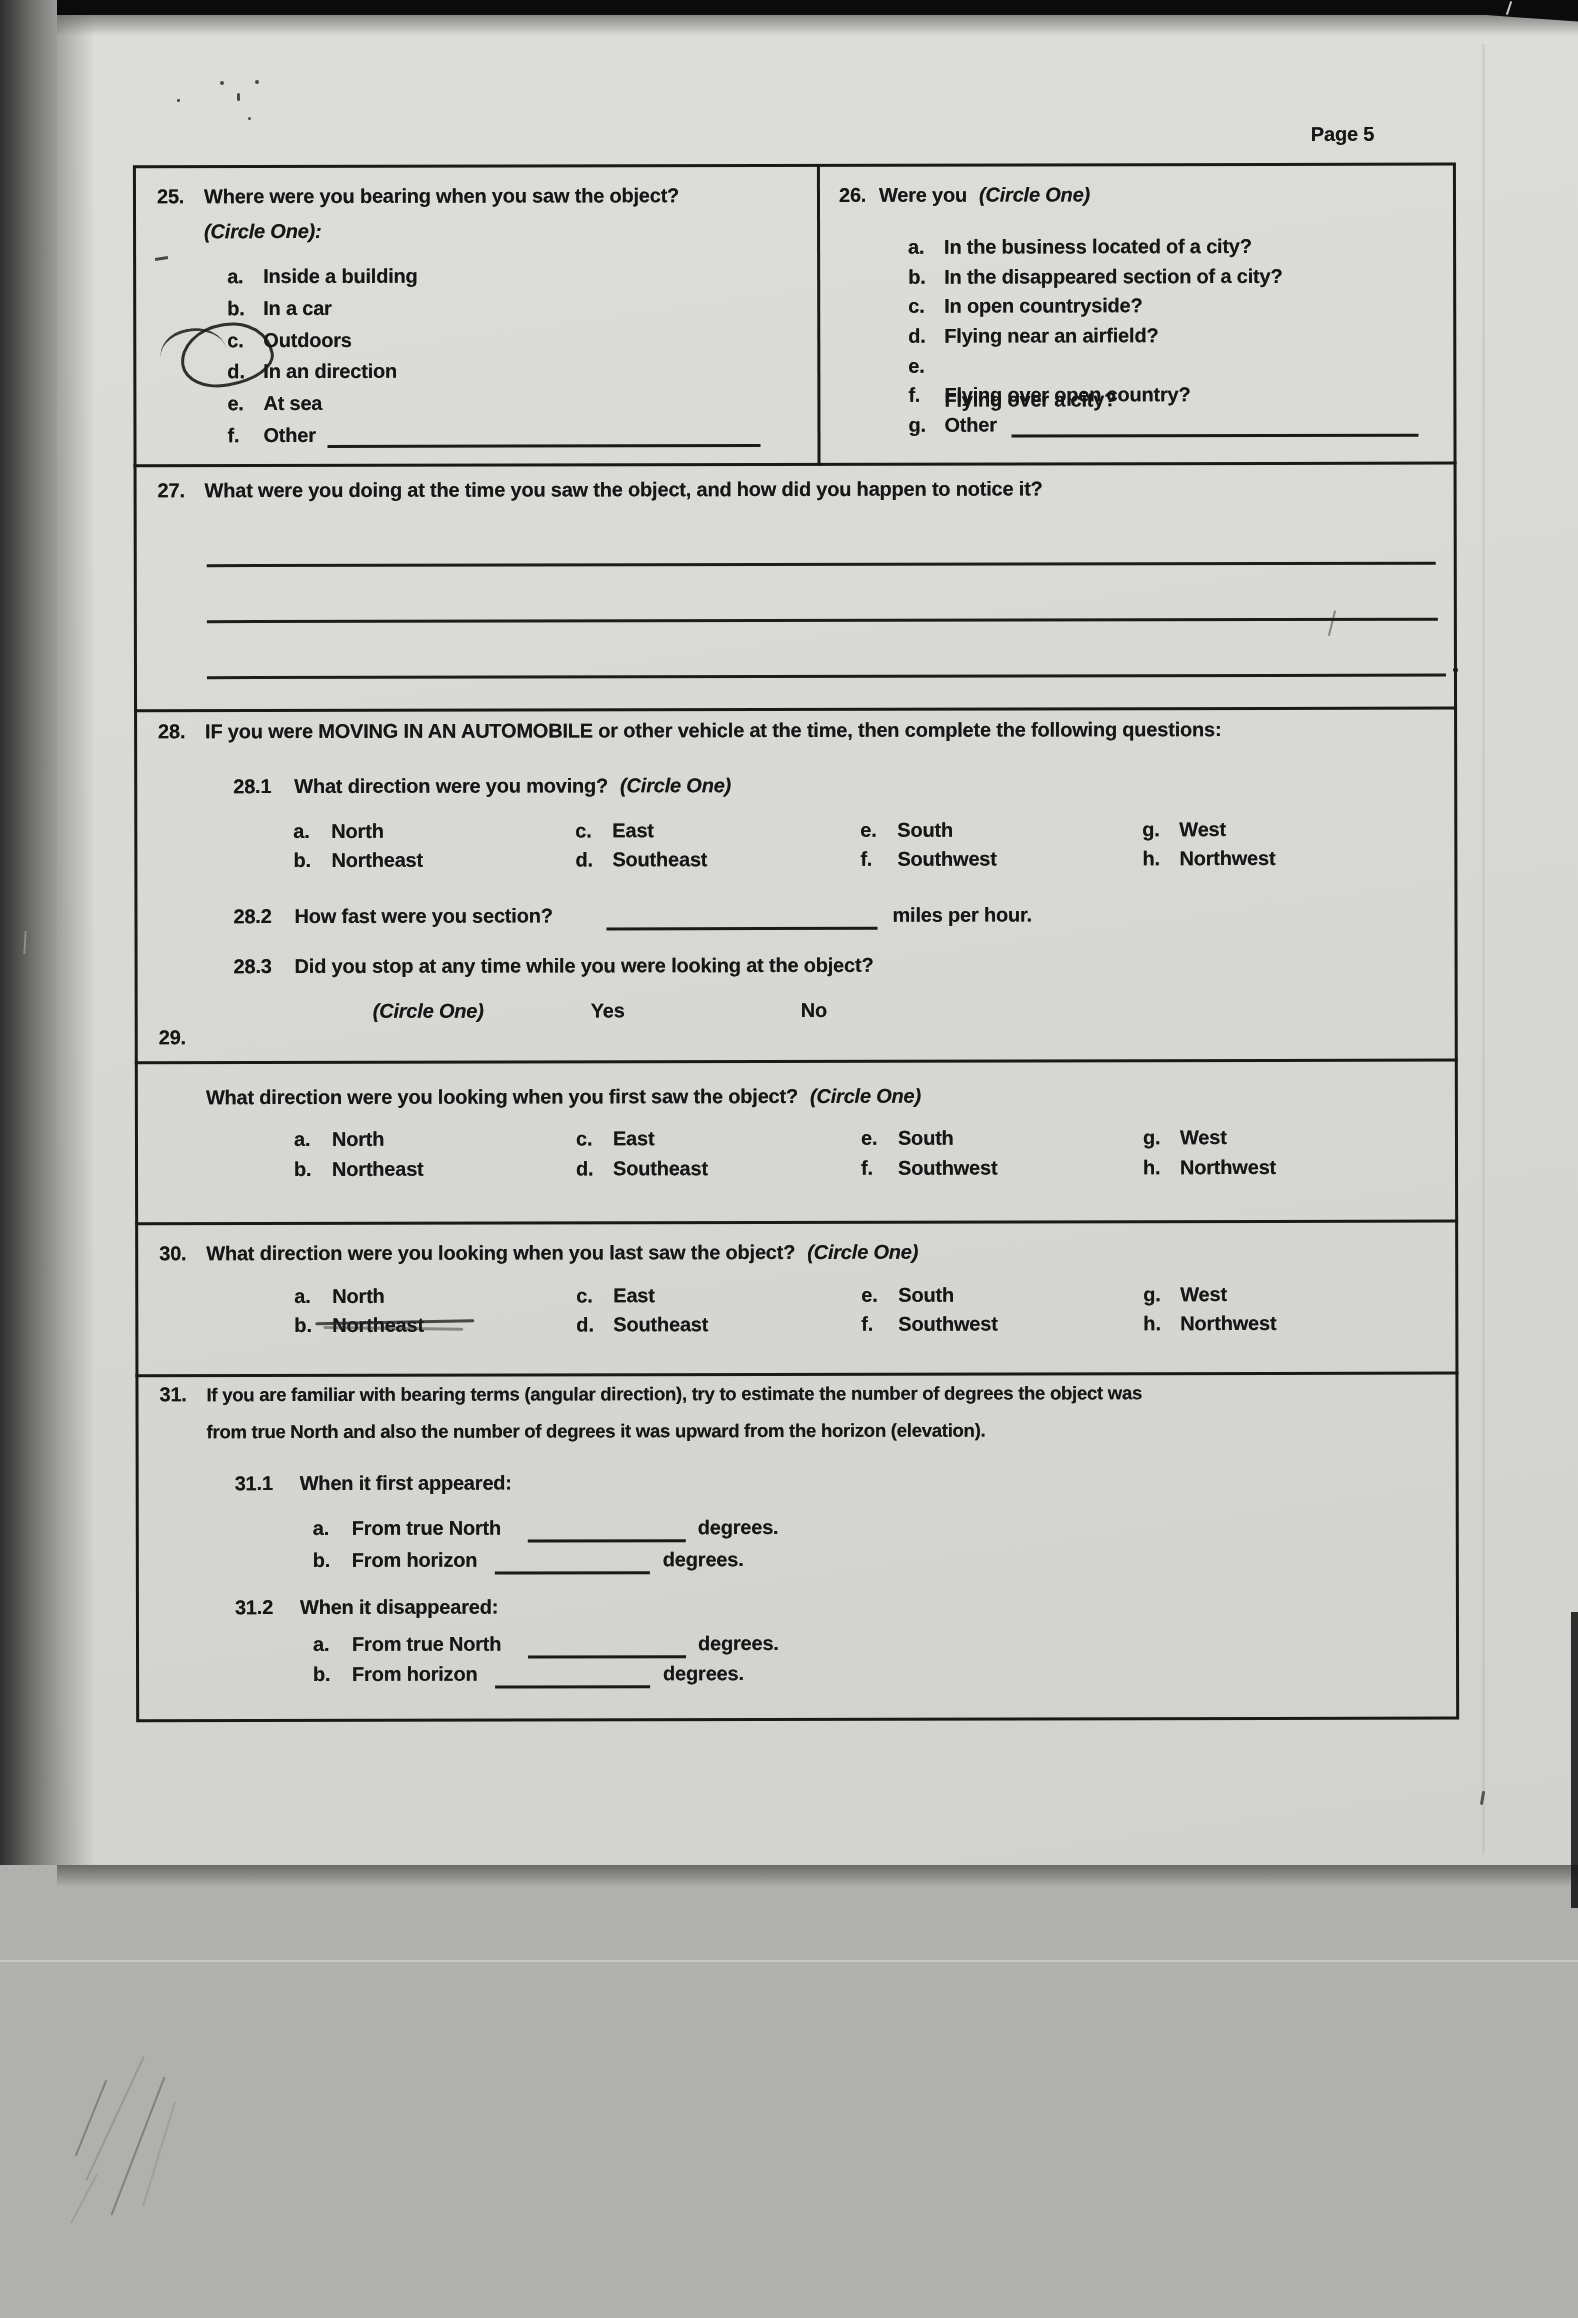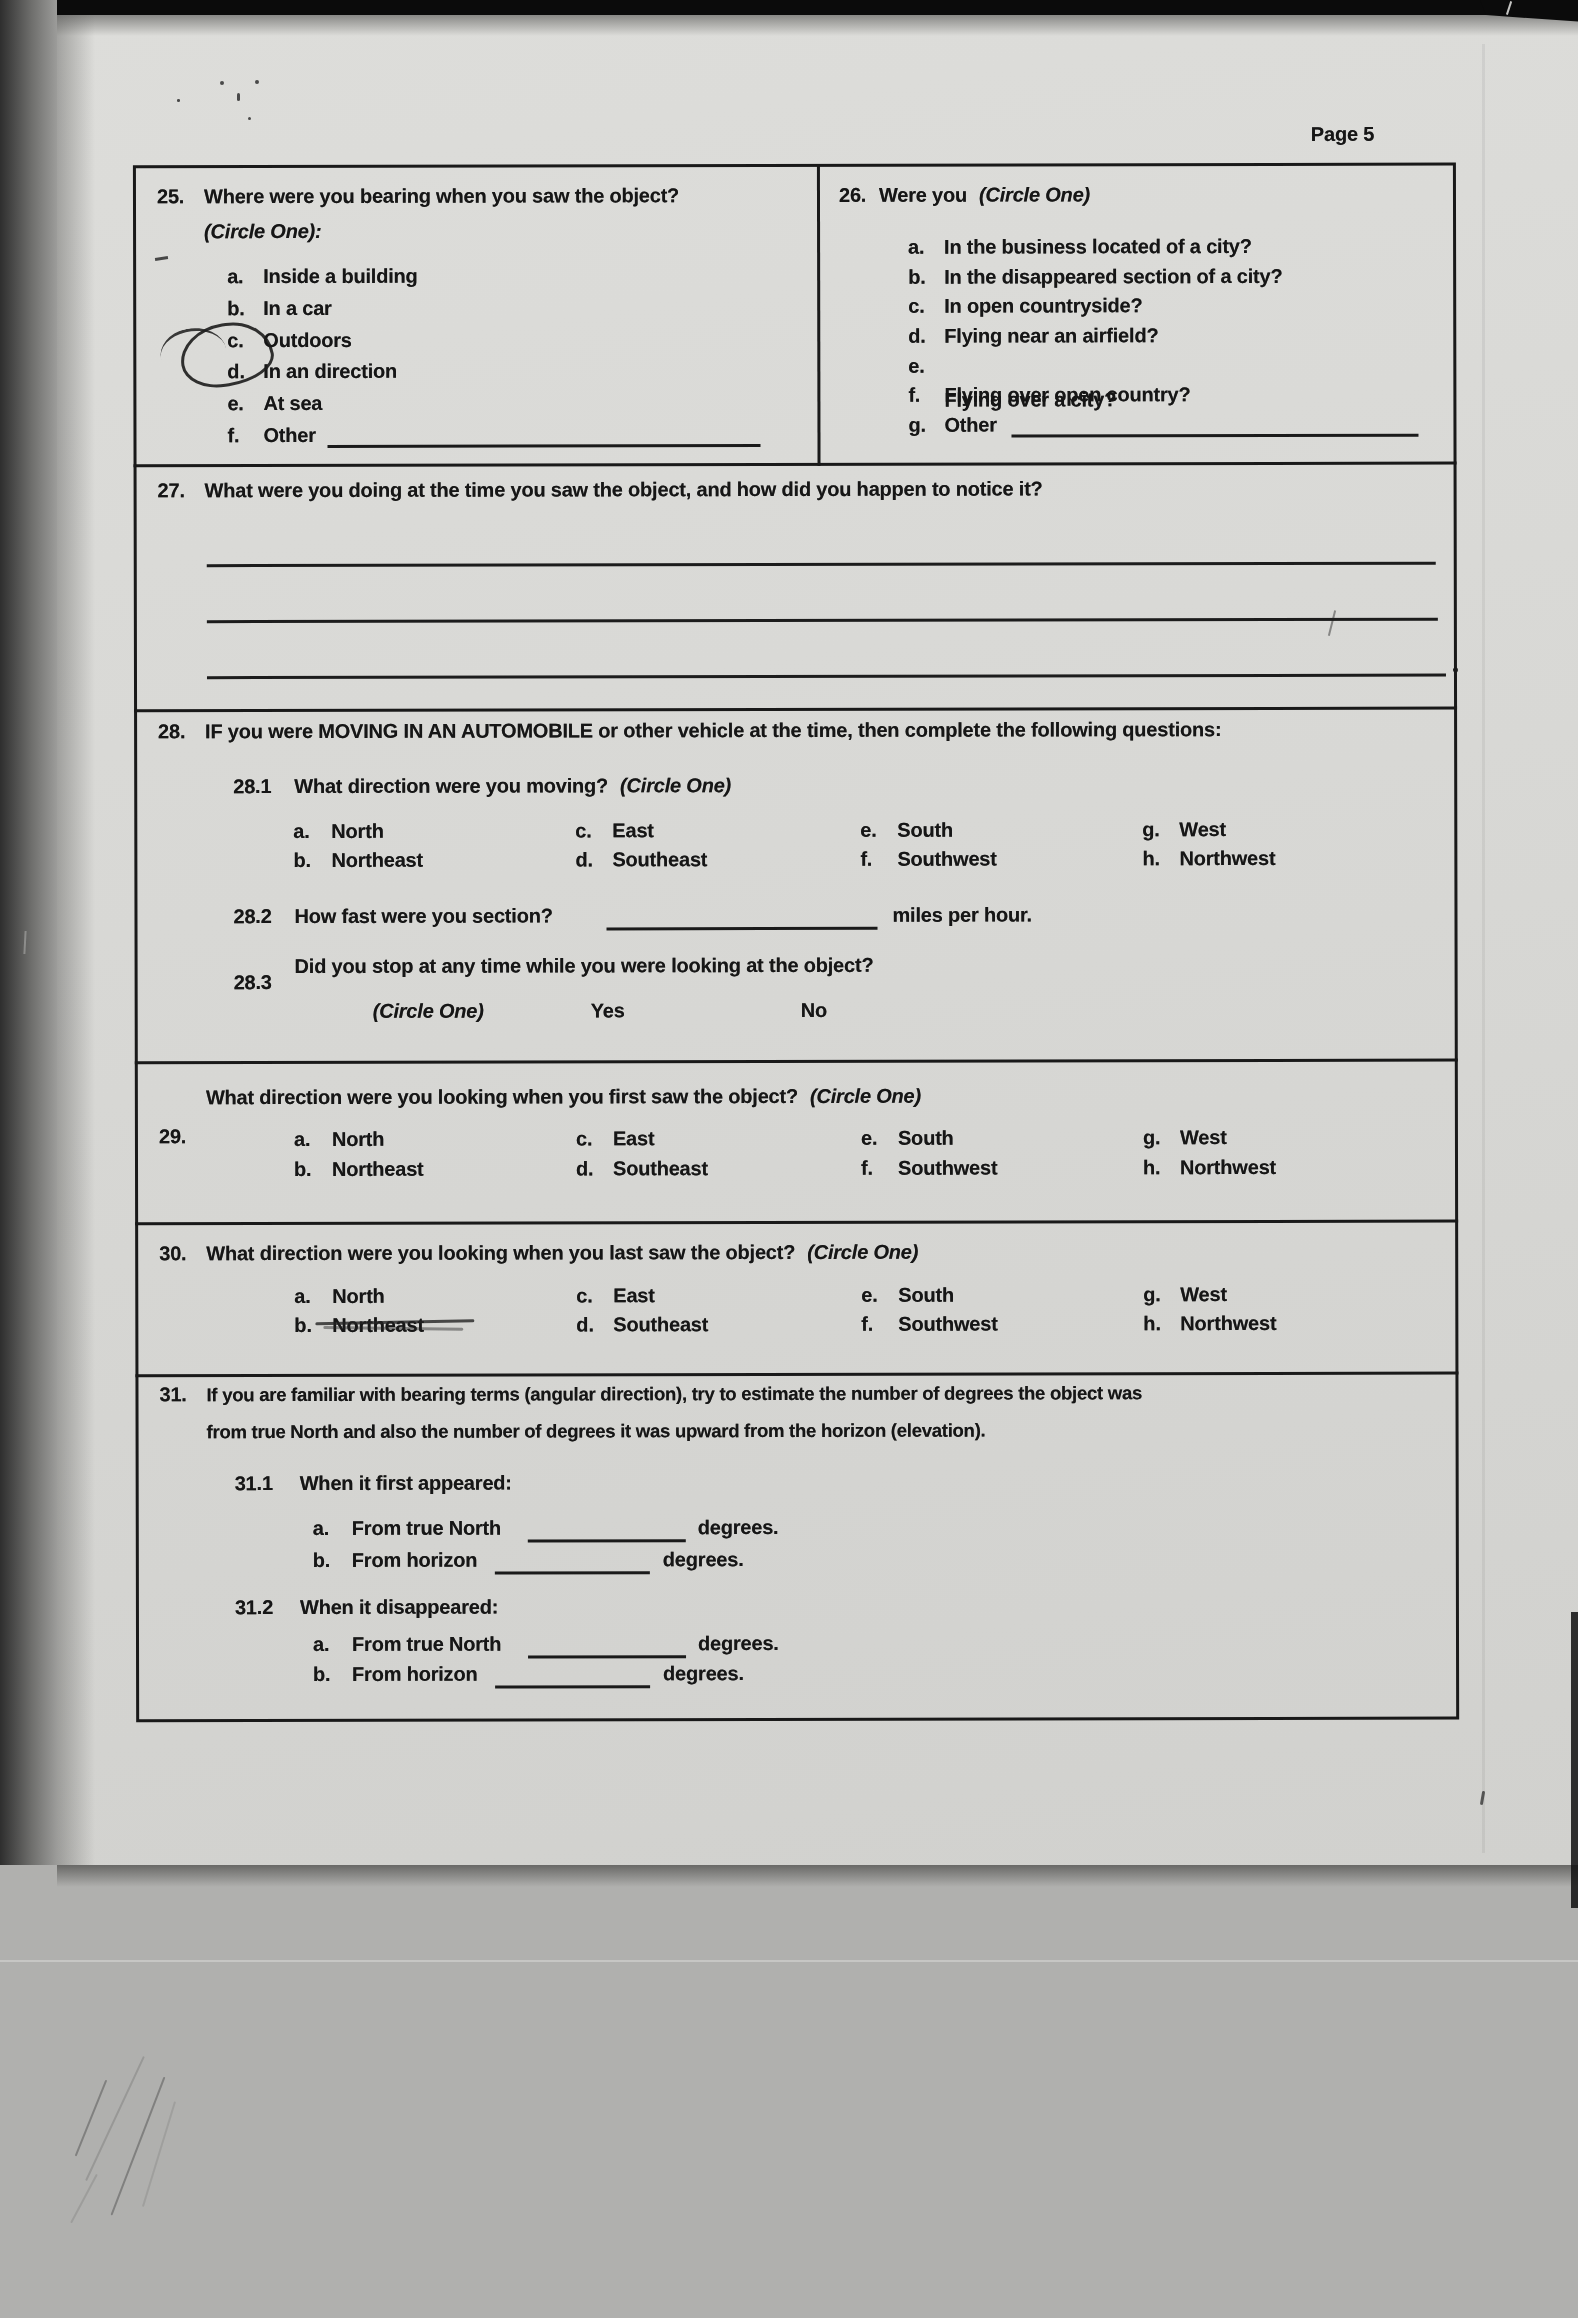--- a/index.html
+++ b/index.html
@@ -162,27 +162,27 @@
     <div class="t" style="left:861px;top:847px;">f.</div>
     <div class="t" style="left:898px;top:847px;">Southwest</div>
     <div class="t" style="left:1143px;top:847px;">h.</div>
     <div class="t" style="left:1180px;top:847px;">Northwest</div>
 
     <div class="t" style="left:234px;top:903px;">28.2</div>
     <div class="t" style="left:295px;top:903px;">How fast were you section?</div>
     <div class="bl" style="left:607px;top:927px;width:271px;"></div>
     <div class="t" style="left:893px;top:903px;">miles per hour.</div>
 
-    <div class="t" style="left:234px;top:953px;margin-top:16px;">28.3</div>
+    <div class="t" style="left:234px;top:953px;">28.3</div>
     <div class="t" style="left:295px;top:953px;">Did you stop at any time while you were looking at the object?</div>
     <div class="t ti" style="left:373px;top:998px;">(Circle One)</div>
     <div class="t" style="left:591px;top:998px;">Yes</div>
     <div class="t" style="left:801px;top:998px;">No</div>
 
-    <div class="t" style="left:159px;top:1123px;">29.</div>
+    <div class="t" style="left:159px;top:1024px;">29.</div>
     <div class="t" style="left:206px;top:1084px;"><span>What direction were you looking when you first saw the object?</span><span class="ti sp">(Circle One)</span></div>
     <div class="t" style="left:294px;top:1126px;">a.</div>
     <div class="t" style="left:332px;top:1126px;">North</div>
     <div class="t" style="left:576px;top:1126px;">c.</div>
     <div class="t" style="left:613px;top:1126px;">East</div>
     <div class="t" style="left:861px;top:1126px;">e.</div>
     <div class="t" style="left:898px;top:1126px;">South</div>
     <div class="t" style="left:1143px;top:1126px;">g.</div>
     <div class="t" style="left:1180px;top:1126px;">West</div>
     <div class="t" style="left:294px;top:1156px;">b.</div>

